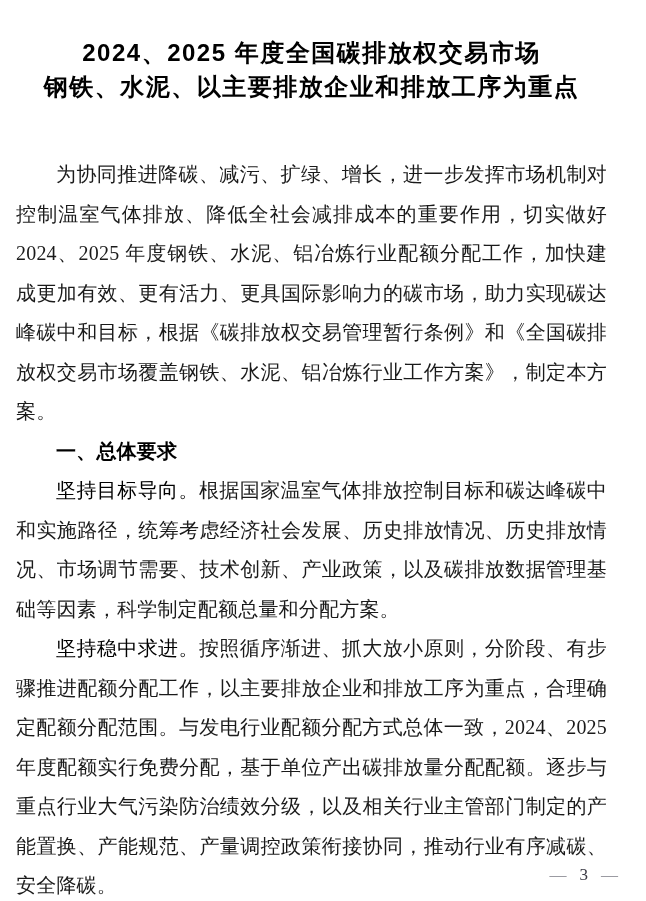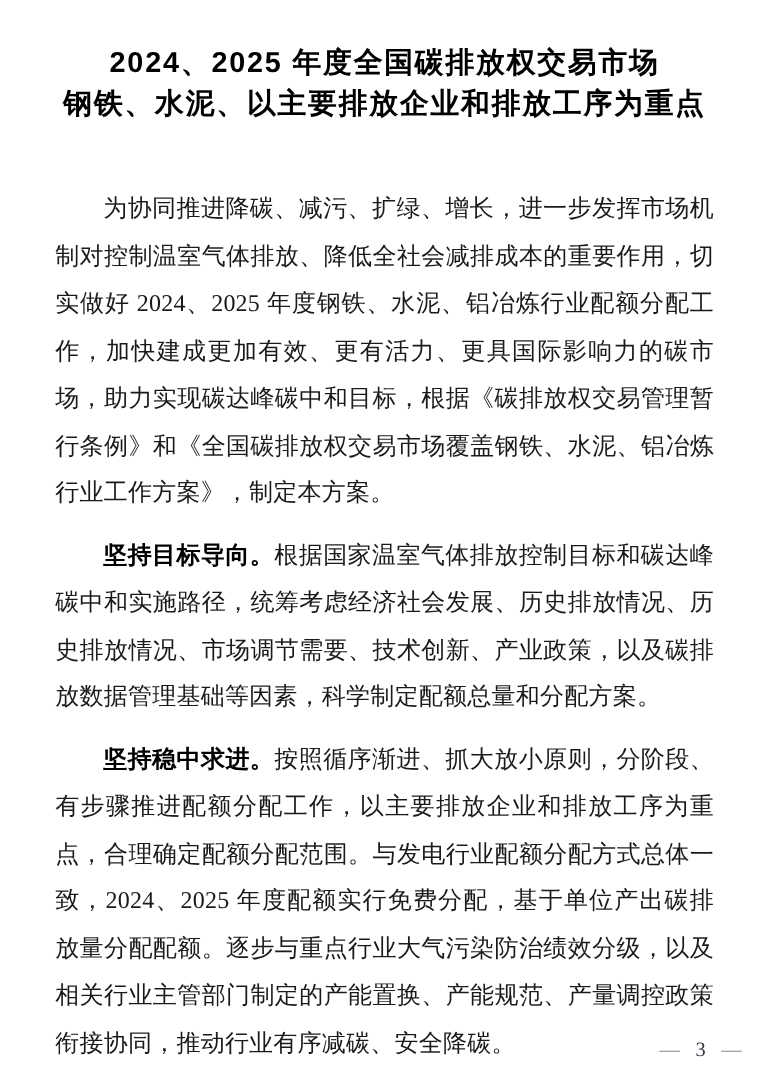--- a/index.html
+++ b/index.html
@@ -9,52 +9,52 @@
     background: #ffffff;
     position: relative;
     overflow: hidden;
     font-family: "Liberation Serif", "DejaVu Serif", serif;
     color: #1a1a1a;
   }
   .page {
     position: absolute;
     inset: 0;
     box-sizing: border-box;
-    padding: 36px 39px 0 34px;
+    padding: 36px 39px 0 16px;
   }
   .doc-title {
     text-align: center;
     font-family: "Liberation Sans", "DejaVu Sans", sans-serif;
     font-weight: bold;
     font-size: 24px;
     line-height: 34px;
     letter-spacing: 1.5px;
     color: #000000;
   }
   .doc-body {
     margin-top: 51px;
     font-size: 20px;
     line-height: 39.5px;
     text-align: justify;
     letter-spacing: 0.2px;
   }
   .para {
-    margin: 12px;
+    margin: 0;
     text-indent: 2em;
   }
   .heading {
     margin: 0;
     text-indent: 2em;
     font-family: "Liberation Sans", "DejaVu Sans", sans-serif;
     font-weight: bold;
     color: #000000;
   }
   .lead {
     font-family: "Liberation Sans", "DejaVu Sans", sans-serif;
-    font-weight: bold;
+    font-weight: normal;
     color: #000000;
   }
   .page-footer {
     position: absolute;
     right: 28px;
     bottom: 17px;
     font-size: 17px;
     line-height: 18px;
     white-space: nowrap;
   }
@@ -68,20 +68,21 @@
 
   <div class="doc-title">
     <div>2024、2025 年度全国碳排放权交易市场</div>
     <div>钢铁、水泥、以主要排放企业和排放工序为重点</div>
   </div>
 
   <div class="doc-body">
 
     <p class="para">为协同推进降碳、减污、扩绿、增长，进一步发挥市场机制对控制温室气体排放、降低全社会减排成本的重要作用，切实做好 2024、2025 年度钢铁、水泥、铝冶炼行业配额分配工作，加快建成更加有效、更有活力、更具国际影响力的碳市场，助力实现碳达峰碳中和目标，根据《碳排放权交易管理暂行条例》和《全国碳排放权交易市场覆盖钢铁、水泥、铝冶炼行业工作方案》，制定本方案。</p>
 
+    <p class="heading">一、总体要求</p>
 
     <p class="para"><span class="lead">坚持目标导向。</span><span>根据国家温室气体排放控制目标和碳达峰碳中和实施路径，统筹考虑经济社会发展、历史排放情况、历史排放情况、市场调节需要、技术创新、产业政策，以及碳排放数据管理基础等因素，科学制定配额总量和分配方案。</span></p>
 
     <p class="para"><span class="lead">坚持稳中求进。</span><span>按照循序渐进、抓大放小原则，分阶段、有步骤推进配额分配工作，以主要排放企业和排放工序为重点，合理确定配额分配范围。与发电行业配额分配方式总体一致，2024、2025 年度配额实行免费分配，基于单位产出碳排放量分配配额。逐步与重点行业大气污染防治绩效分级，以及相关行业主管部门制定的产能置换、产能规范、产量调控政策衔接协同，推动行业有序减碳、安全降碳。</span></p>
 
   </div>
 
   <div class="page-footer"><span class="dash">—</span><span class="num">3</span><span class="dash">—</span></div>
 
 </div>

